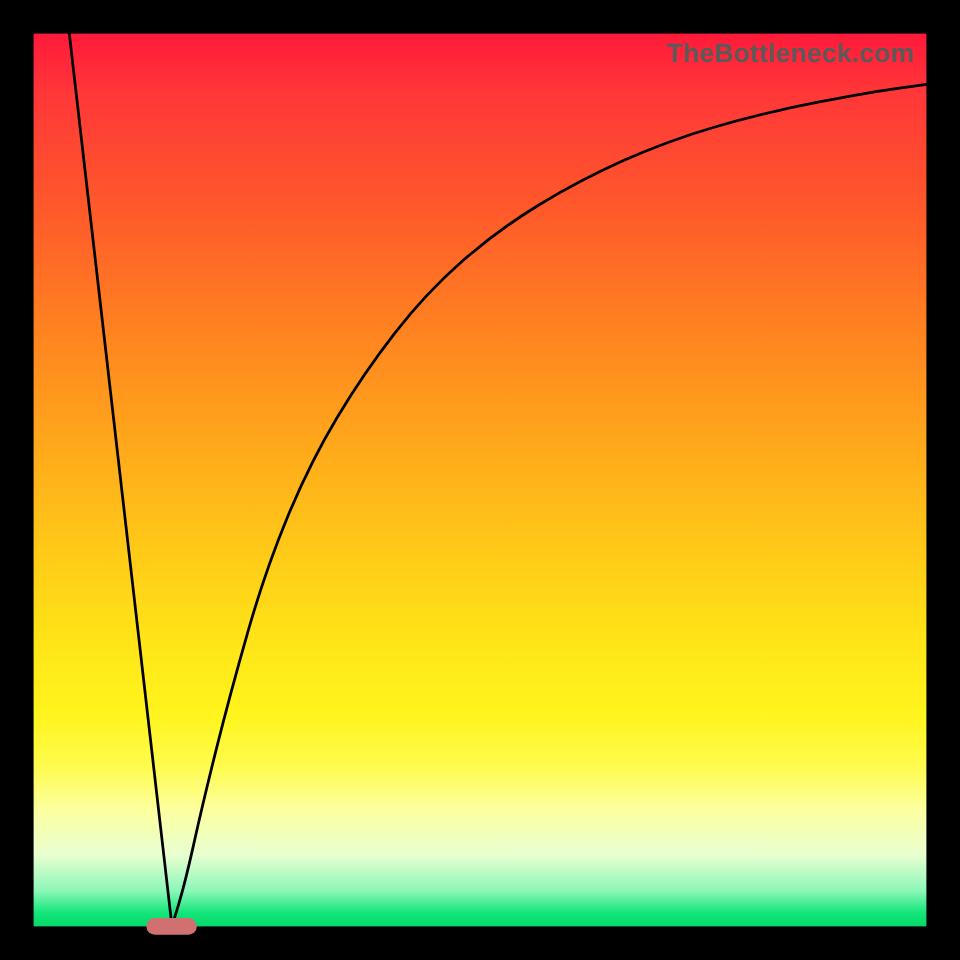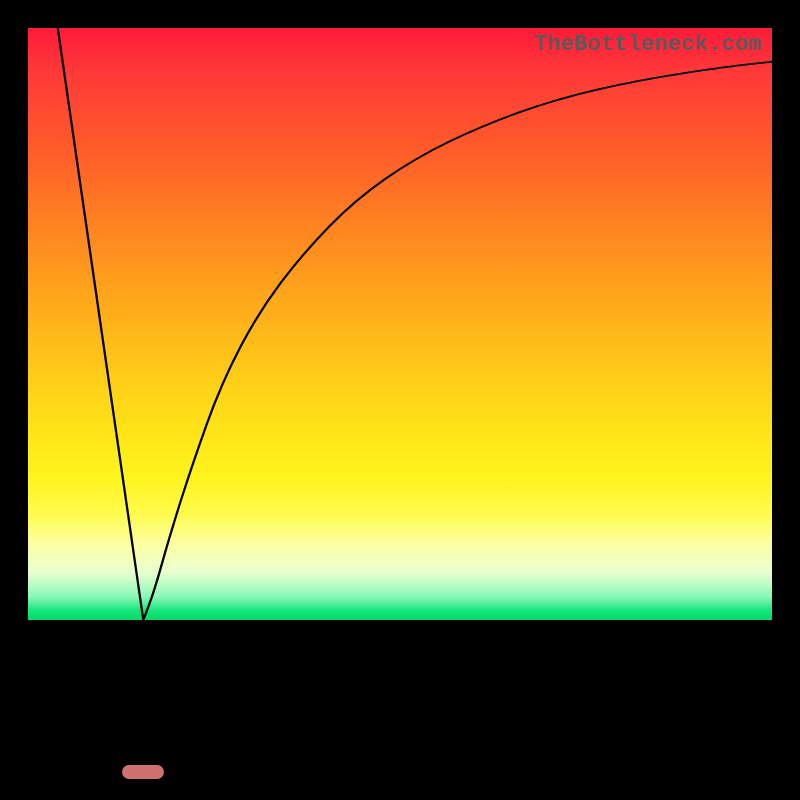--- a/index.html
+++ b/index.html
@@ -3,37 +3,36 @@
 <meta charset="utf-8">
 <style>
   * { margin: 0; padding: 0; box-sizing: border-box; }
   body { width: 800px; height: 800px; background: #000; font-family: Arial, sans-serif; overflow: hidden; }
   .frame { width: 800px; height: 800px; background: #000; position: relative; }
   .plot-area {
     position: absolute;
     left: 28px;
     top: 28px;
     width: 744px;
-    height: 592px;
+    height: 744px;
     background: linear-gradient(to bottom,
       #ff1a3a 0%,
       #ff3838 7%,
       #ff5a2a 20%,
       #ff8520 34%,
       #ffa81b 46%,
       #ffca18 58%,
       #ffe418 68%,
       #fff41c 76%,
       #fffb4c 82%,
       #fcffa0 87%,
       #e8ffd0 92%,
       #8cf7b8 96%,
       #13e57a 98.5%,
       #06d96a 100%);
-    font-family: Liberation Mono, monospace;
   }
   .watermark {
     position: absolute;
     top: 4px;
     right: 10px;
     font-size: 22px;
     font-weight: bold;
     color: #5a5a5a;
     letter-spacing: 0.2px;
   }

